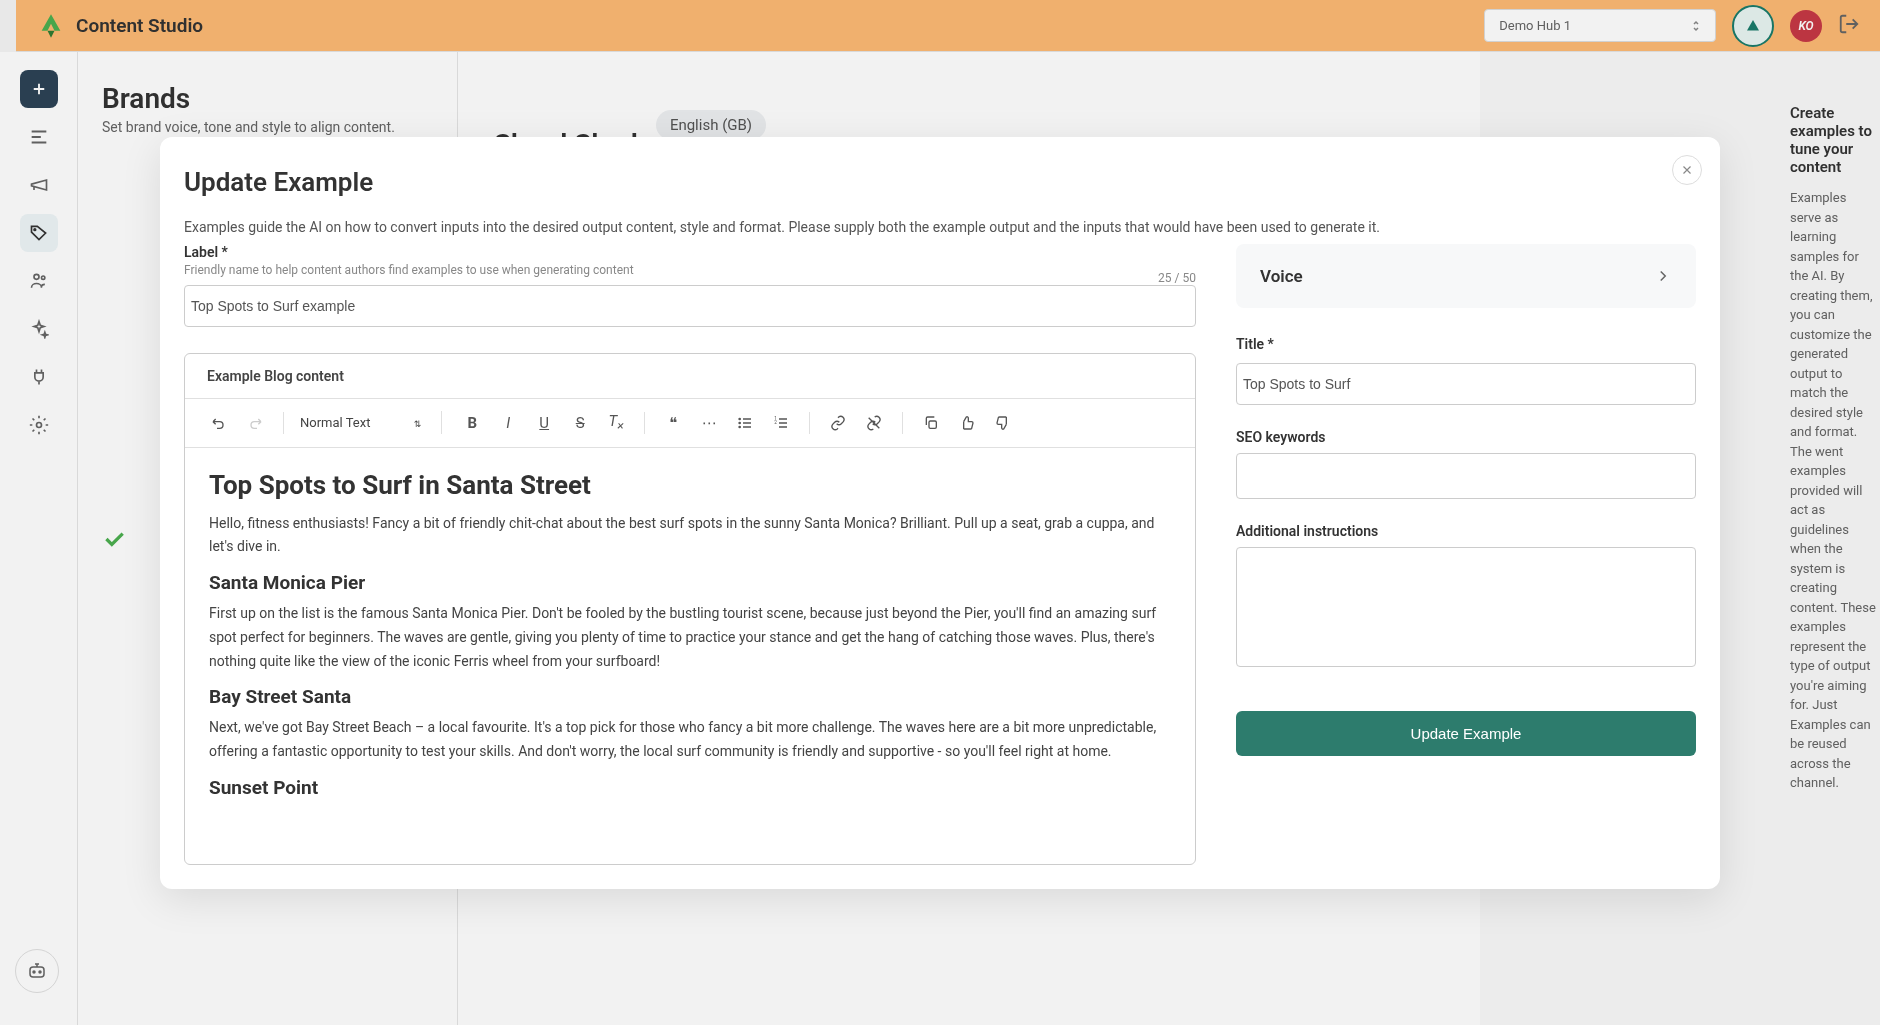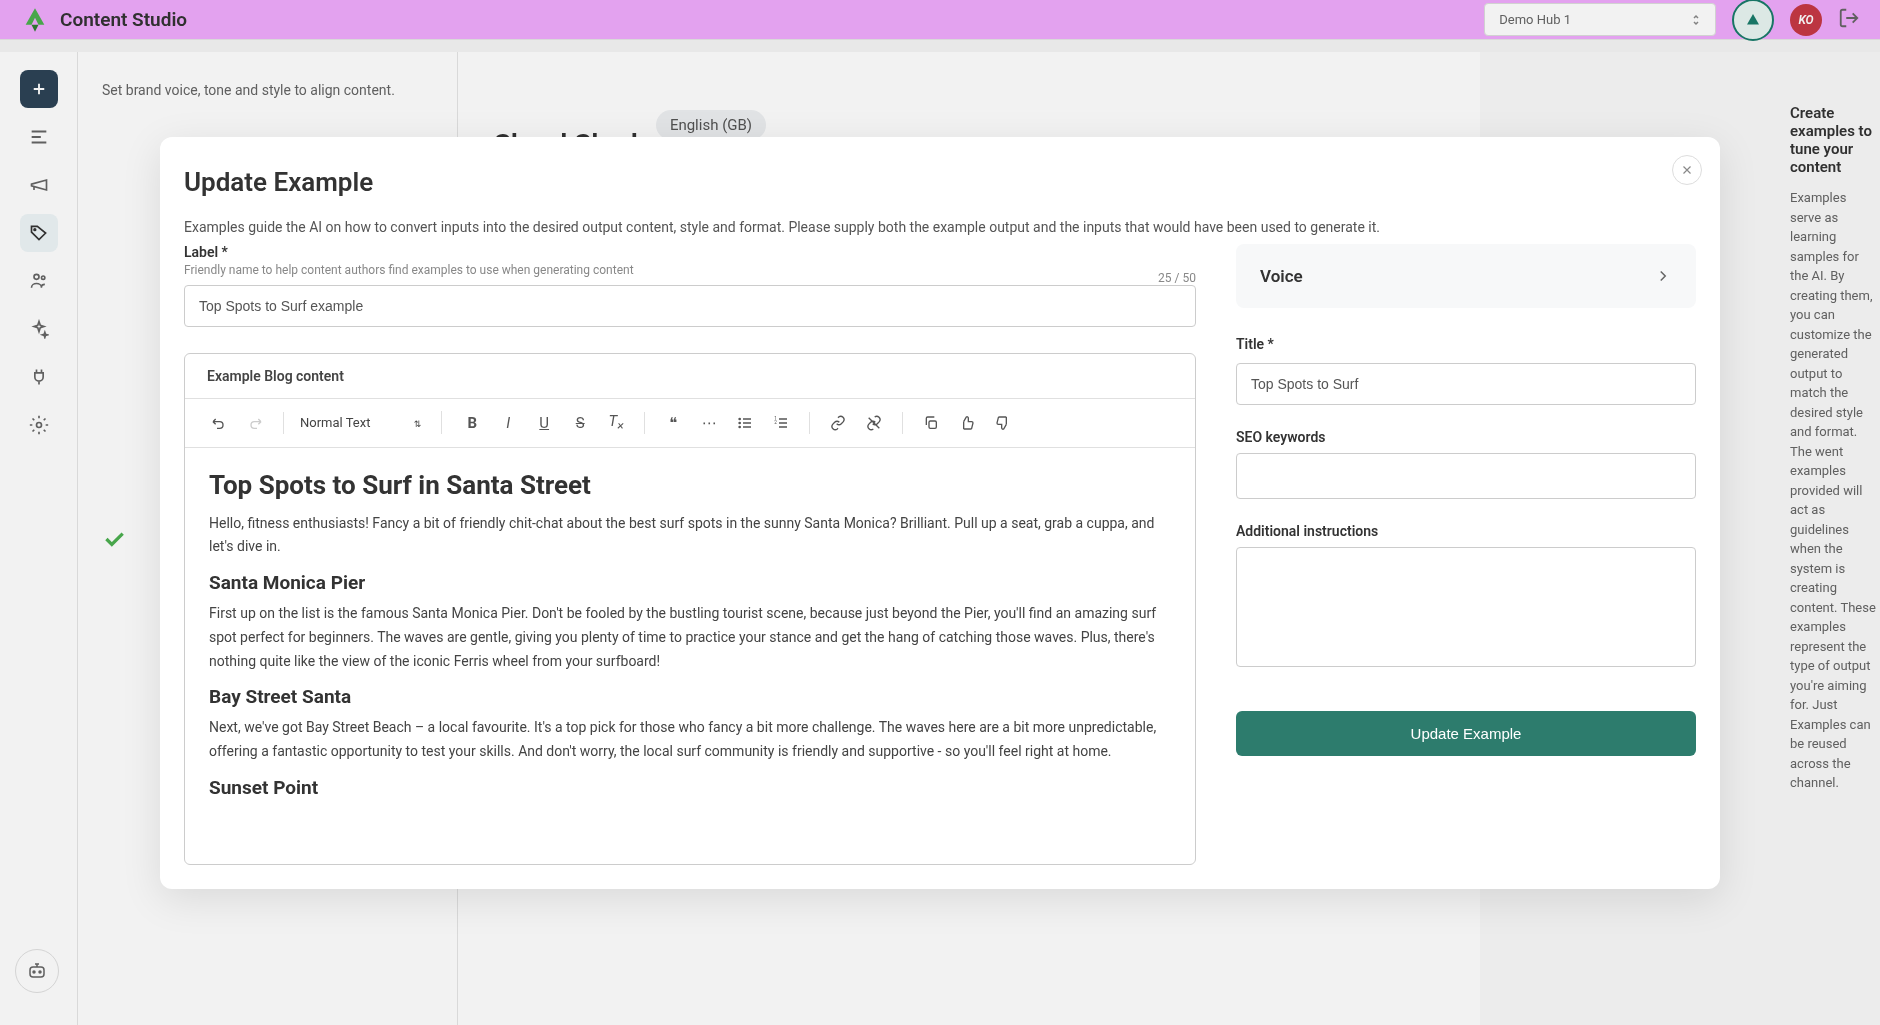--- a/index.html
+++ b/index.html
@@ -9,24 +9,24 @@
       overflow: hidden;
       width: 1880px;
       height: 1025px;
       position: relative;
     }
     
     
     .header {
       position: absolute;
       top: 0;
-      left: 0;
+      left: 16px;
       right: 0;
-      height: 40px;
-      background: #f0abfc;
+      height: 52px;
+      background: #fdba74;
       border-bottom: 1px solid #e5e5e5;
       display: flex;
       align-items: center;
       padding: 0 20px;
       z-index: 1;
     }
     .logo {
       width: 30px;
       height: 30px;
       margin-right: 10px;
@@ -300,21 +300,21 @@
       align-items: flex-end;
     }
     .char-count {
       font-size: 12px;
       color: #888;
     }
     .text-input {
       width: 100%;
       border: 1px solid #ccc;
       border-radius: 4px;
-      padding: 12px 14px;
+      padding: 12px 6px;
       font-size: 14px;
       color: #555;
       background: #fff;
     }
     .text-area {
       width: 100%;
       border: 1px solid #ccc;
       border-radius: 4px;
       padding: 12px 14px;
       font-size: 14px;
@@ -508,20 +508,21 @@
   </div>
   <div class="nav-item">
     <svg width="20" height="20" viewBox="0 0 24 24" fill="none" stroke="currentColor" stroke-width="2">
         <circle cx="12" cy="12" r="3"></circle>
         <path d="M12 1v3m0 16v3M4.22 4.22l2.12 2.12m11.32 11.32l2.12 2.12M1 12h3m16 0h3M4.22 19.78l2.12-2.12m11.32-11.32l2.12-2.12"></path>
       </svg>
   </div>
 </div>
 
 <div class="brands-panel">
+  <div class="brands-title">Brands</div>
   <div class="brands-sub">Set brand voice, tone and style to align content.</div>
 </div>
 
 <div class="check-item">
   <svg width="26" height="26" viewBox="0 0 24 24" fill="none" stroke="currentColor" stroke-width="3">
       <path d="M5 12l5 5L20 7"></path>
     </svg>
 </div>
 
 <div class="main-bg">

